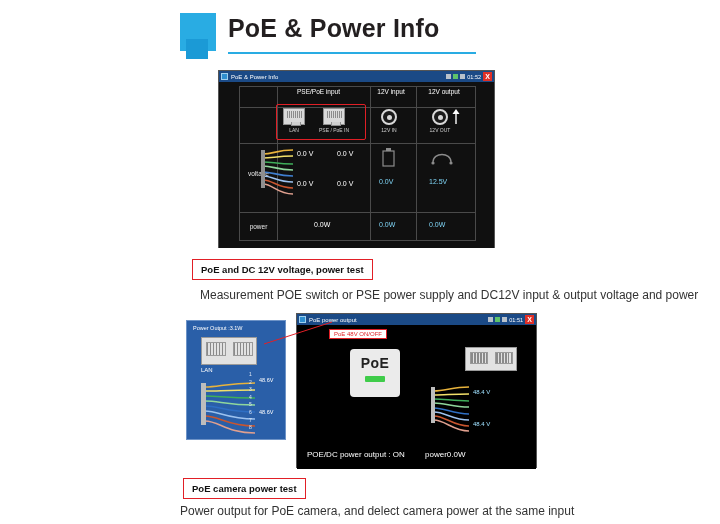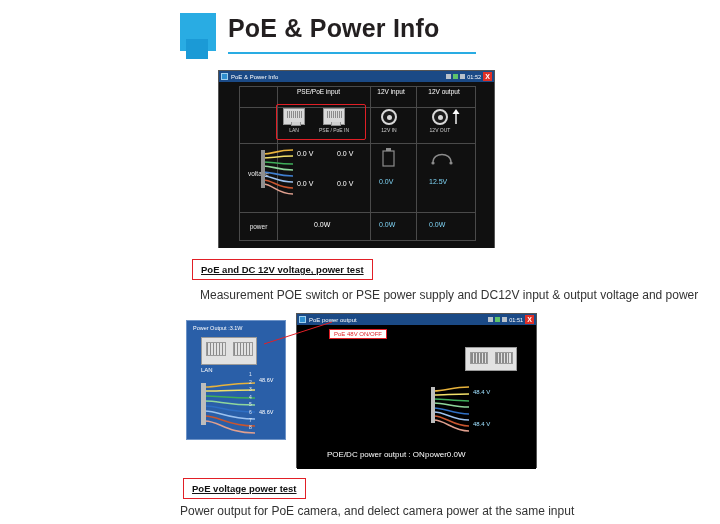--- a/index.html
+++ b/index.html
@@ -159,21 +159,20 @@
   
   .caption-box {
     position: absolute;
     border: 1.5px solid #e11f26;
     padding: 4px 8px;
     font-size: 9.5px;
     color: #111;
     font-weight: bold;
     background: #fff;
     white-space: nowrap;
-    text-decoration: underline;
   }
   .caption-text {
     position: absolute;
     font-size: 12px;
     color: #333;
     white-space: nowrap;
   }
 
   
   .fig2-left {
@@ -210,21 +209,21 @@
     background:#ebebeb;
     border-radius:4px;
     text-align:center;
   }
   .poe-panel .lbl { font-size:14px; font-weight:bold; color:#222; margin-top:6px; letter-spacing:0.5px;}
   .poe-led {
     width:20px; height:6px; background:#3fcc4a; margin:5px auto 0; border-radius:1px;
   }
   .dev2-status {
     position:absolute; left:10px; bottom:10px;
-    font-size:8px; color:#ffffff;margin-left:20px;
+    font-size:8px; color:#ffffff;
   }
   .dev2-power {
     position:absolute; left:128px; bottom:10px;
     font-size:8px; color:#ffffff;margin-top:33px;
   }
   .volt-label { position:absolute; font-size:6px; color:#ffffff; }
   .volt-label.blue { color:#9fe0ff; }
 </style>
 </head>
 <body>
@@ -385,20 +384,24 @@
       <span class="tb-dot green"></span>
       <span class="tb-dot grey"></span>
       <span>01:51</span>
       <span class="tb-close">X</span>
     </span>
   </div>
 
   <div class="dev2-body">
     <div class="poe-badge">PoE 48V ON/OFF</div>
 
+    <div class="poe-panel">
+      <div class="lbl">PoE</div>
+      <div class="poe-led"></div>
+    </div>
 
     <div style="position:absolute; left:168px; top:22px;">
       <div style="width:52px;height:24px;background:#e2e2e2;border:1px solid #9a9a9a;position:relative;">
         <div style="position:absolute;left:4px;top:4px;width:18px;height:12px;background:repeating-linear-gradient(to right,#8a8a8a 0 1.5px,#e2e2e2 1.5px 3px);border:1px solid #9a9a9a;"></div>
         <div style="position:absolute;left:29px;top:4px;width:18px;height:12px;background:repeating-linear-gradient(to right,#8a8a8a 0 1.5px,#e2e2e2 1.5px 3px);border:1px solid #9a9a9a;"></div>
       </div>
     </div>
 
     <svg style="position:absolute; left:134px; top:58px;" width="40" height="50">
       <path d="M3,8 C14,8 22,4 38,4" stroke="#e8b33c" stroke-width="1.5" fill="none"></path>
@@ -417,14 +420,14 @@
 
     <div class="dev2-status">POE/DC power output : ON</div>
     <div class="dev2-power">power0.0W</div>
   </div>
 </div>
 
 <svg style="position:absolute; left:262px; top:318px;" width="80" height="28">
   <line x1="2" y1="26" x2="70" y2="4" stroke="#e11f26" stroke-width="1"></line>
 </svg>
 
-<div class="caption-box" style="left:183px; top:478px;">PoE voltage power test</div>
+<div class="caption-box" style="left:183px; top:478px;">PoE camera power test</div>
 <div class="caption-text" style="left:180px; top:504px;">Power output for PoE camera, and delect camera power at the same input</div>
 
 </body></html>

